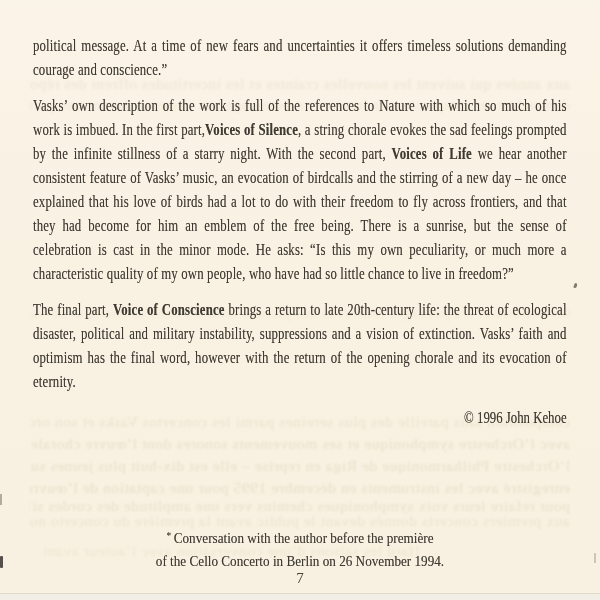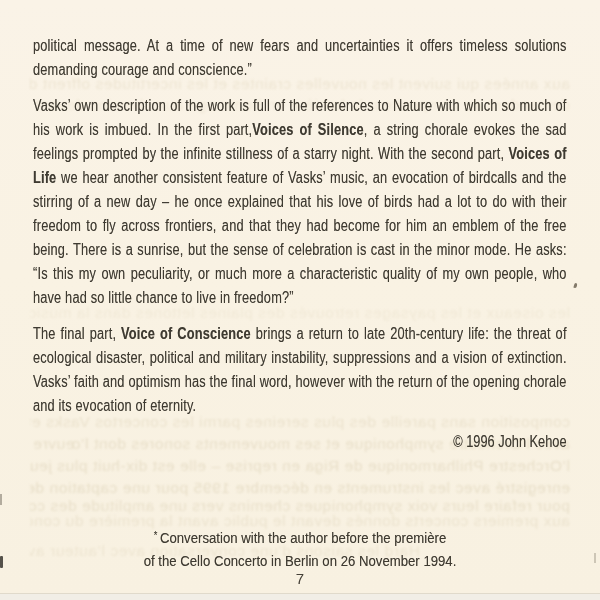--- a/index.html
+++ b/index.html
@@ -1,19 +1,19 @@
 <!DOCTYPE html>
 <html lang="en"><head>
 <meta charset="utf-8">
 <style>
   html,body { margin:0; padding:0; }
   .page {
     position:relative; width:600px; height:600px; overflow:hidden;
     background: linear-gradient(180deg, #faf3e7 0%, #f9f2e3 45%, #f8f1e1 100%);
-    font-family:Liberation Sans, sans-serif;
+    font-family:Liberation Serif, serif;
     color:#3e3a31;
   }
   
   .bleed-layer { position:absolute; inset:0; z-index:1; }
   .ghost {
     position:absolute; left:30px; width:540px;
     font-size:15.5px; line-height:20px; white-space:nowrap; overflow:hidden;
     transform:scaleX(-1); filter:blur(1.3px); letter-spacing:0.6px;
   }
   

